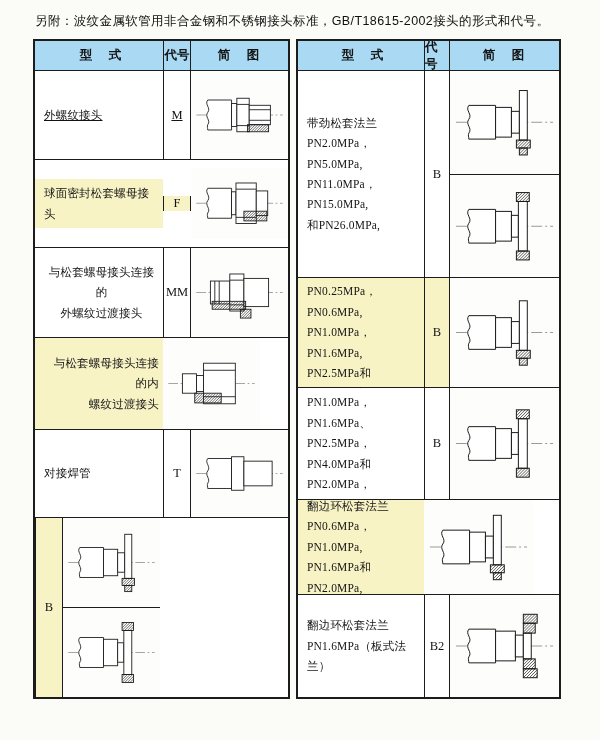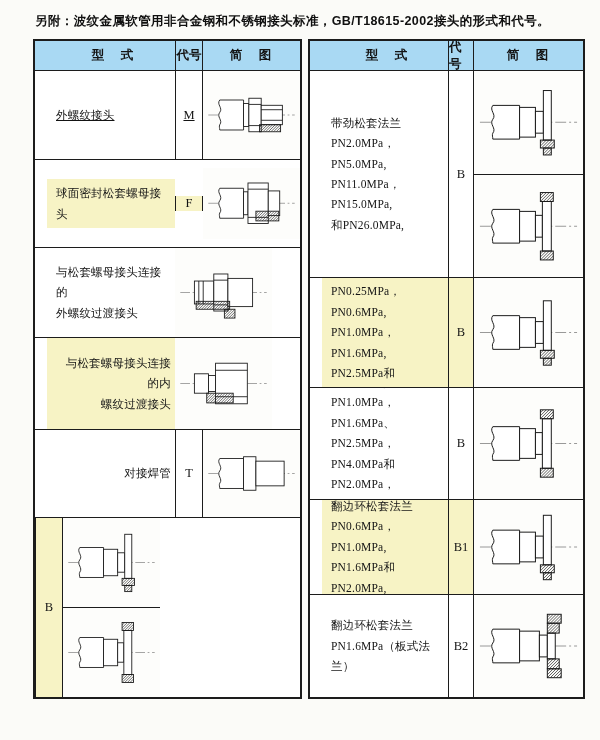--- a/index.html
+++ b/index.html
@@ -6,33 +6,33 @@
   body{
     width:600px;height:740px;position:relative;
     background:#fbfbf8;
     font-family:"Liberation Serif", serif;
     color:#141414;
     overflow:hidden;
   }
   .page-title{
     position:absolute;left:35px;top:13px;
     font-family:"Liberation Sans", sans-serif;
-    font-weight:bold;font-size:12.5px;letter-spacing:.4px;color:#101010;
+    font-weight:normal;font-size:12.5px;letter-spacing:.4px;color:#101010;
     white-space:nowrap;
   }
   .tables{position:absolute;left:33px;top:39px;display:flex;align-items:flex-start;}
   .tbl{border:2px solid var(--border);background:#fff;}
   .tbl.right{margin-left:6px;}
   .row{display:flex;box-sizing:border-box;border-top:1px solid var(--border);}
   .row:first-child{border-top:none;}
   .cell{box-sizing:border-box;overflow:hidden;}
   .cell.type{
     display:flex;flex-direction:column;justify-content:center;
     padding:4px 4px 4px 9px;font-size:11.5px;line-height:1.78;
-    white-space:pre-line;letter-spacing:.2px;margin-left:12px;
+    white-space:pre-line;letter-spacing:.2px;
   }
   .cell.code{
     display:flex;align-items:center;justify-content:center;
     border-left:1px solid var(--border);border-right:1px solid var(--border);
     font-size:12.5px;
   }
   .cell.diag{display:flex;flex-direction:column;background:#fdfdfb;}
   .sub{flex:1;min-height:0;display:flex;align-items:center;justify-content:center;}
   .sub + .sub{border-top:1px solid var(--border);}
   .sub svg{width:100%;height:100%;display:block;}
@@ -126,23 +126,24 @@
                 <line x1="87" y1="49" x2="76" y2="60" stroke="#1a1a1a" stroke-width="0.7"></line>
                 <line x1="90" y1="49" x2="79" y2="60" stroke="#1a1a1a" stroke-width="0.7"></line>
                 <line x1="93" y1="49" x2="82" y2="60" stroke="#1a1a1a" stroke-width="0.7"></line>
                 <line x1="96" y1="49" x2="85" y2="60" stroke="#1a1a1a" stroke-width="0.7"></line>
               </g>
               <rect x="60" y="49" width="26" height="11" fill="none" stroke="#1a1a1a" stroke-width="1"></rect>
             </svg>
           </div>
         </div>
       </div>
-      <div class="row" style="height: 90px;">
+      <div class="row" style="height: 90px; text-align: center;">
         <div class="cell type w-type">与松套螺母接头连接的
 外螺纹过渡接头</div>
+        <div class="cell code w-code">MM</div>
         <div class="cell diag w-diag">
           <div class="sub">
             <svg viewBox="0 0 110 80" preserveAspectRatio="xMidYMid meet" xmlns="http://www.w3.org/2000/svg">
               <line x1="6" y1="40" x2="104" y2="40" stroke="#555" stroke-width="0.6" stroke-dasharray="11 3 2 3"></line>
               <rect x="22" y="27" width="22" height="26" fill="#fff" stroke="#1a1a1a" stroke-width="1"></rect>
               <line x1="27" y1="27" x2="27" y2="53" stroke="#1a1a1a" stroke-width="1"></line>
               <line x1="32" y1="27" x2="32" y2="53" stroke="#1a1a1a" stroke-width="1"></line>
               <rect x="44" y="19" width="16" height="42" fill="#fff" stroke="#1a1a1a" stroke-width="1"></rect>
               <line x1="44" y1="26" x2="60" y2="26" stroke="#1a1a1a" stroke-width="1"></line>
               <line x1="44" y1="54" x2="60" y2="54" stroke="#1a1a1a" stroke-width="1"></line>
@@ -216,21 +217,21 @@
                 <line x1="66" y1="51" x2="55" y2="62" stroke="#1a1a1a" stroke-width="0.7"></line>
                 <line x1="69" y1="51" x2="58" y2="62" stroke="#1a1a1a" stroke-width="0.7"></line>
                 <line x1="72" y1="51" x2="61" y2="62" stroke="#1a1a1a" stroke-width="0.7"></line>
                 <line x1="75" y1="51" x2="64" y2="62" stroke="#1a1a1a" stroke-width="0.7"></line>
               </g>
               <rect x="36" y="51" width="30" height="11" fill="none" stroke="#1a1a1a" stroke-width="1"></rect>
             </svg>
           </div>
         </div>
       </div>
-      <div class="row" style="height: 88px; text-align: right;">
+      <div class="row" style="height: 88px;">
         <div class="cell type w-type">对接焊管</div>
         <div class="cell code w-code">T</div>
         <div class="cell diag w-diag">
           <div class="sub">
             <svg viewBox="0 0 110 80" preserveAspectRatio="xMidYMid meet" xmlns="http://www.w3.org/2000/svg">
               <line x1="6" y1="40" x2="104" y2="40" stroke="#555" stroke-width="0.6" stroke-dasharray="11 3 2 3"></line>
               <path d="M46 23 L19 23 C15 28 23 32 19 37 C15 42 23 46 19 51 C18 53 19 55 19 57 L46 57 L46 23 Z" fill="#fff" stroke="#1a1a1a" stroke-width="1"></path>
               <rect x="46" y="21" width="14" height="38" fill="#fff" stroke="#1a1a1a" stroke-width="1"></rect>
               <rect x="60" y="26" width="32" height="28" fill="#fff" stroke="#1a1a1a" stroke-width="1"></rect>
             </svg>
@@ -488,21 +489,20 @@
               </g>
               <rect x="67" y="65" width="13" height="9" fill="none" stroke="#1a1a1a" stroke-width="1"></rect>
             </svg>
           </div>
         </div>
       </div>
       <div class="row" style="height: 95px;">
         <div class="cell type w-type hl">翻边环松套法兰
 PN0.6MPa，PN1.0MPa,
 PN1.6MPa和PN2.0MPa,</div>
-        <div class="cell code w-code hl">B1</div>
         <div class="cell diag w-diag">
           <div class="sub">
             <svg viewBox="0 0 110 80" preserveAspectRatio="xMidYMid meet" xmlns="http://www.w3.org/2000/svg">
               <line x1="6" y1="40" x2="104" y2="40" stroke="#555" stroke-width="0.6" stroke-dasharray="11 3 2 3"></line>
               <path d="M46 23 L19 23 C15 28 23 32 19 37 C15 42 23 46 19 51 C18 53 19 55 19 57 L46 57 L46 23 Z" fill="#fff" stroke="#1a1a1a" stroke-width="1"></path>
               <rect x="46" y="25" width="16" height="30" fill="#fff" stroke="#1a1a1a" stroke-width="1"></rect>
               <rect x="62" y="29" width="8" height="22" fill="#fff" stroke="#1a1a1a" stroke-width="1"></rect>
               <rect x="70" y="8" width="8" height="50" fill="#fff" stroke="#1a1a1a" stroke-width="1"></rect>
               <clipPath id="h17">
                 <rect x="67" y="58" width="14" height="8"></rect>

